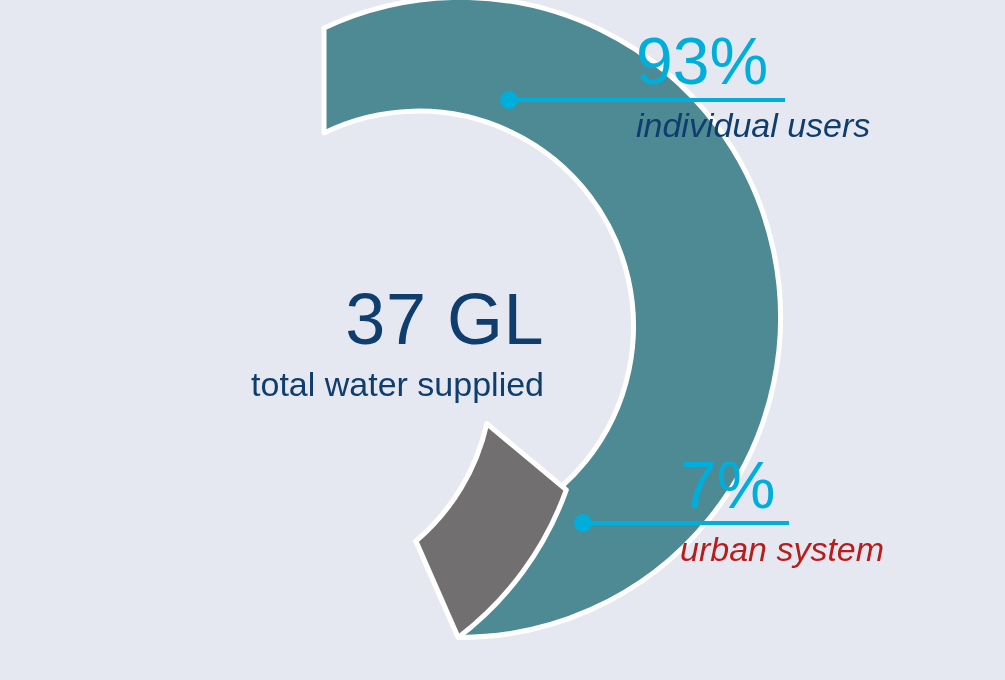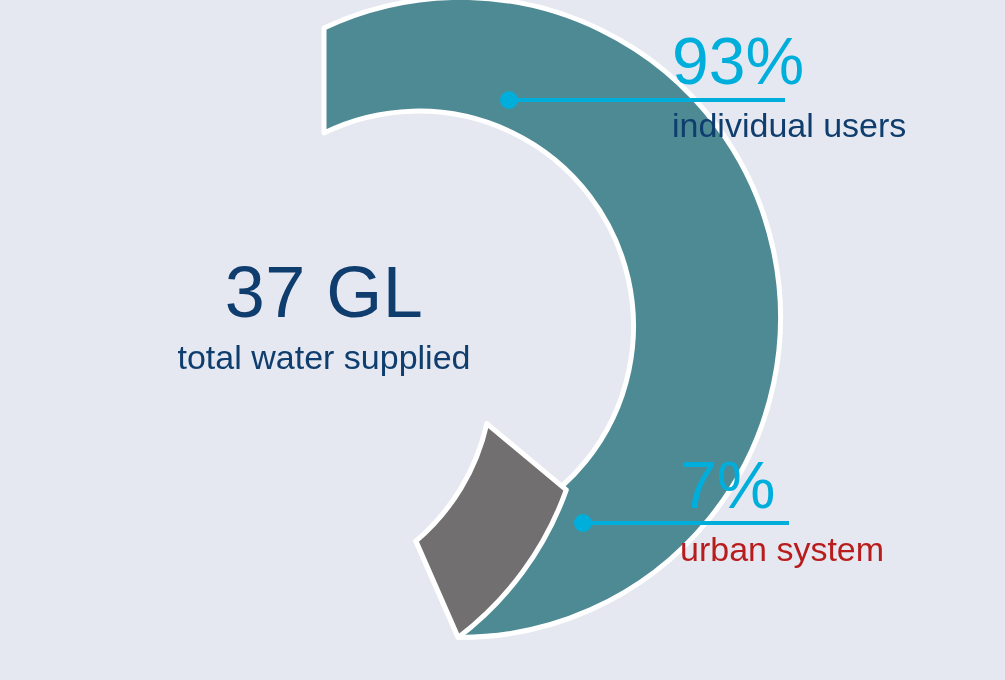--- a/index.html
+++ b/index.html
@@ -25,23 +25,23 @@
     position: absolute;
     left: 0;
     top: 0;
     width: 1005px;
     height: 680px;
     display: block;
   }
   .center-block {
     position: absolute;
     left: 104px;
-    top: 256px;
+    top: 283px;
     width: 440px;
-    text-align: center;
+    text-align: right;
     pointer-events: none;
   }
   .center-value {
     font-size: 72px;
     line-height: 1.0;
     color: #0f3d6e;
     font-weight: 400;
     letter-spacing: 0.5px;
   }
   .center-caption {
@@ -62,23 +62,24 @@
     font-weight: 400;
     letter-spacing: 0px;
     display: block;
   }
   .callout .pct-label {
     font-size: 34px;
     line-height: 1.0;
     color: #0f3d6e;
     font-weight: 400;
     display: block;
+    font-style: italic;
   }
   #callout-93 {
-    left: 672px;
+    left: 636px;
     top: 28px;
   }
   #callout-93 .pct {
     margin-bottom: 10px;
   }
   #callout-93 .pct-label {
     margin-top: 14px;
   }
   #callout-7 {
     left: 680px;

